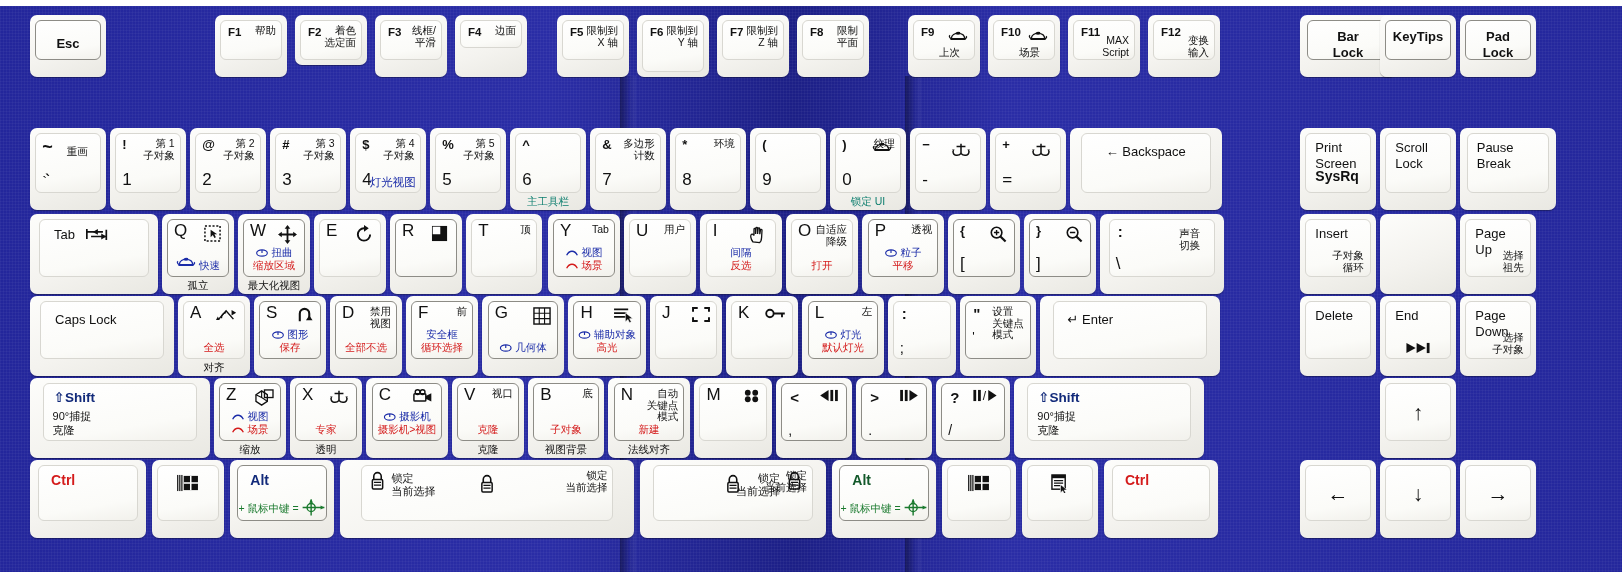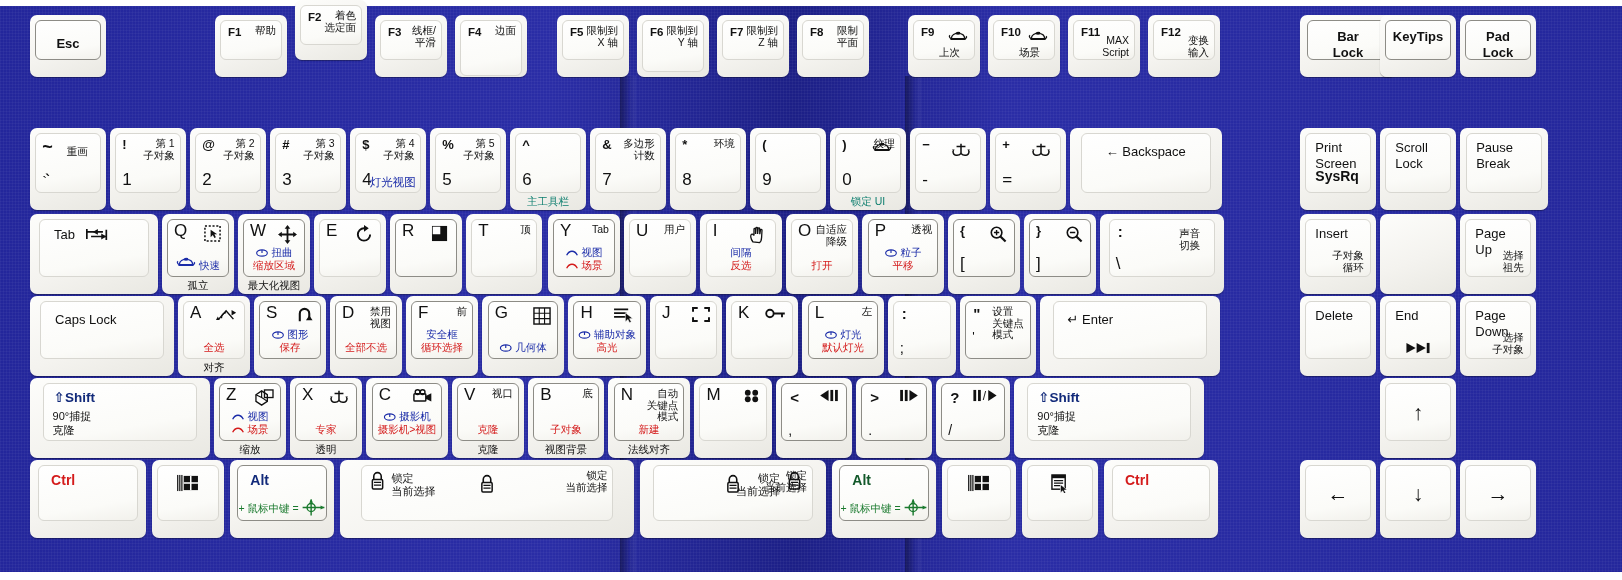--- a/index.html
+++ b/index.html
@@ -84,36 +84,36 @@
         </div>
         <span class="skirt"></span>
       </div>
       <div class="key" style="left: 215px; top: 15px; width: 72px; height: 62px;">
         <div class="cap plain" style="height:40px">
           <div class="free" style="left:7px;top:4px;font-size:11.5px;font-weight:700;color:#111;line-height:14.5px">F1</div>
           <div class="tr">帮助</div>
         </div>
         <span class="skirt"></span>
       </div>
-      <div class="key" style="left: 295px; top: 0; width: 72px; height: 60px;">
+      <div class="key" style="left: 295px; top: 15px; width: 72px; height: 50px;">
         <div class="cap plain" style="height:40px">
           <div class="free" style="left:7px;top:4px;font-size:11.5px;font-weight:700;color:#111;line-height:14.5px">F2</div>
           <div class="tr">着色<br>选定面</div>
         </div>
         <span class="skirt"></span>
       </div>
       <div class="key" style="left: 375px; top: 15px; width: 72px; height: 62px;">
         <div class="cap plain" style="height:40px">
           <div class="free" style="left:7px;top:4px;font-size:11.5px;font-weight:700;color:#111;line-height:14.5px">F3</div>
           <div class="tr">线框/<br>平滑</div>
         </div>
         <span class="skirt"></span>
       </div>
       <div class="key" style="left: 455px; top: 15px; width: 72px; height: 62px;">
-        <div class="cap plain" style="height:56px">
+        <div class="cap plain" style="height:28px">
           <div class="free" style="left:7px;top:4px;font-size:11.5px;font-weight:700;color:#111;line-height:14.5px">F4</div>
           <div class="tr">边面</div>
         </div>
         <span class="skirt"></span>
       </div>
       <div class="key" style="left: 557px; top: 15px; width: 72px; height: 62px;">
         <div class="cap plain" style="height:40px">
           <div class="free" style="left:7px;top:4px;font-size:11.5px;font-weight:700;color:#111;line-height:14.5px">F5</div>
           <div class="tr">限制到<br>X 轴</div>
         </div>
@@ -959,21 +959,21 @@
           <div class="free" style="left:9px;top:34px;font-size:14px;font-weight:600">SysRq</div>
         </div>
         <span class="skirt"></span>
       </div>
       <div class="key" style="left: 1380px; top: 128px; width: 76px; height: 82px;">
         <div class="cap plain" style="height:60px">
           <div class="free" style="left:9px;top:6px;font-size:13px;font-weight:400;color:#111;line-height:16px">Scroll<br>Lock</div>
         </div>
         <span class="skirt"></span>
       </div>
-      <div class="key" style="left: 1460px; top: 128px; width: 88px; height: 82px;">
+      <div class="key" style="left: 1460px; top: 128px; width: 96px; height: 82px;">
         <div class="cap plain" style="height:60px">
           <div class="free" style="left:9px;top:6px;font-size:13px;font-weight:400;color:#111;line-height:16px">Pause<br>Break</div>
         </div>
         <span class="skirt"></span>
       </div>
       <div class="key" style="left: 1300px; top: 214px; width: 76px; height: 80px;">
         <div class="cap plain" style="height:58px">
           <div class="free" style="left:9px;top:6px;font-size:13px;font-weight:400;color:#111;line-height:16px">Insert</div>
           <div class="tr" style="top: auto; bottom: 3px; right: 6px;">子对象<br>循环</div>
         </div>

